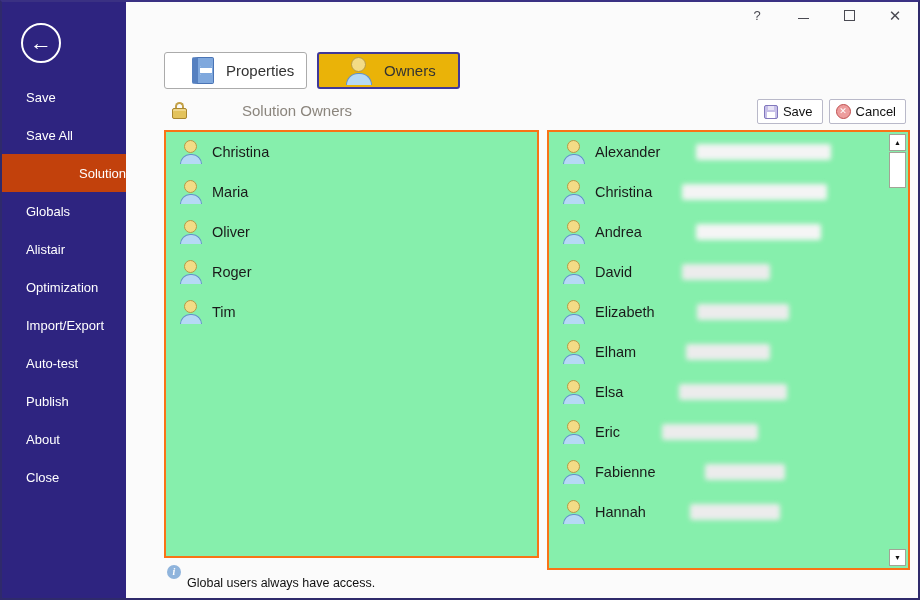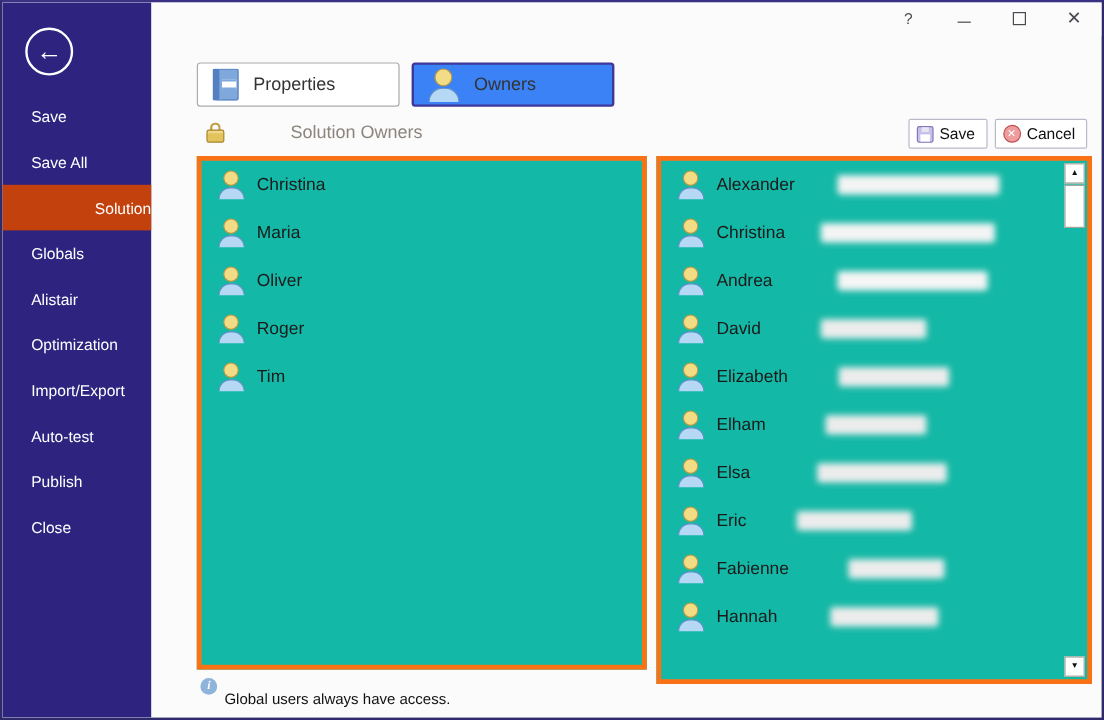--- a/index.html
+++ b/index.html
@@ -26,24 +26,24 @@
   .back-arrow { color:#fff; font-size:22px; line-height:1; font-weight:bold; }
   .menu { position:absolute; top:76px; left:0; right:0; }
   .menu-item { height:38px; display:flex; align-items:center; padding-left:24px; color:#fff;
                font-size:13px; cursor:pointer; }
   .menu-item.selected { background:#c2410c;justify-content:flex-end; }
 
   
   .main { position:absolute; left:124px; top:28px; right:0; bottom:0; }
 
   .tabs { position:absolute; left:38px; top:22px; display:flex; gap:10px; }
-  .tab { width:169px; height:37px; display:flex; align-items:center; gap:12px; padding-left:12px;
+  .tab { width:143px; height:37px; display:flex; align-items:center; gap:12px; padding-left:27px;
          background:#fff; border:1px solid #ababab; border-radius:3px; font-size:15px; color:#333;
          cursor:pointer; }
-  .tab.selected { background:#3b82f6; border:2px solid #3f3899; }
+  .tab.selected { background:#eab308; border:2px solid #3f3899; }
 
   .book-icon { width:22px; height:27px; background:#7fa8dd; border:1px solid #4a74b5;
                border-left:6px solid #5580c0; border-radius:2px; position:relative; }
   .book-icon::after { content:""; position:absolute; left:2px; top:8px; width:12px; height:9px;
                background:#fff; border-radius:1px;
                box-shadow: inset 0 -3px 0 -1px #7fa8dd, inset 0 5px 0 -3px #7fa8dd; }
 
   .person-icon { width:26px; height:28px; position:relative; flex:0 0 auto; }
   .person-icon .head { position:absolute; top:0; left:5px; width:15px; height:15px; border-radius:50%;
                background:#f3dc86; border:1px solid #b59a45; }
@@ -67,21 +67,21 @@
              background:#fff; border:1px solid #b9b9c9; border-radius:2px; font-size:13px; color:#111;
              cursor:pointer; }
   .floppy-icon { width:14px; height:14px; background:#c7c0e8; border:1px solid #8278bd; border-radius:2px;
              position:relative; }
   .floppy-icon::before { content:""; position:absolute; left:2px; bottom:0; width:8px; height:6px; background:#fff; }
   .floppy-icon::after  { content:""; position:absolute; left:3px; top:0; width:6px; height:4px; background:#e8e4f6; }
   .cancel-icon { width:15px; height:15px; border-radius:50%; background:#ed9d9d; border:1px solid #c05050;
              color:#fff; font-size:9px; line-height:13px; text-align:center; font-weight:bold; }
 
   
-  .panel { position:absolute; background:#14b8a6; border:4px solid #f97316; overflow:hidden; }
+  .panel { position:absolute; background:#86efac; border:2px solid #f97316; overflow:hidden; }
   .panel.left  { left:38px;  top:100px; width:375px; height:428px; }
   .panel.right { left:421px; top:100px; width:363px; height:440px; }
 
   .user-row { height:40px; display:flex; align-items:center; gap:10px; padding-left:14px; cursor:pointer; }
   .user-name { font-size:14.5px; color:#1a1a1a; white-space:nowrap; }
   .redact { height:16px; border-radius:2px; filter: blur(2.5px); flex:0 0 auto; }
 
   
   .scrollbar { position:absolute; top:2px; right:2px; bottom:2px; width:17px; }
   .scroll-btn { position:absolute; left:0; width:17px; height:17px; background:#fff;
@@ -155,20 +155,23 @@
         </div>
 
         <div class="menu-item">
           <span>Auto-test</span>
         </div>
 
         <div class="menu-item">
           <span>Publish</span>
         </div>
 
+        <div class="menu-item">
+          <span>About</span>
+        </div>
 
         <div class="menu-item">
           <span>Close</span>
         </div>
       </div>
   </div>
 
   <div class="main">
 
     <div class="tabs">

